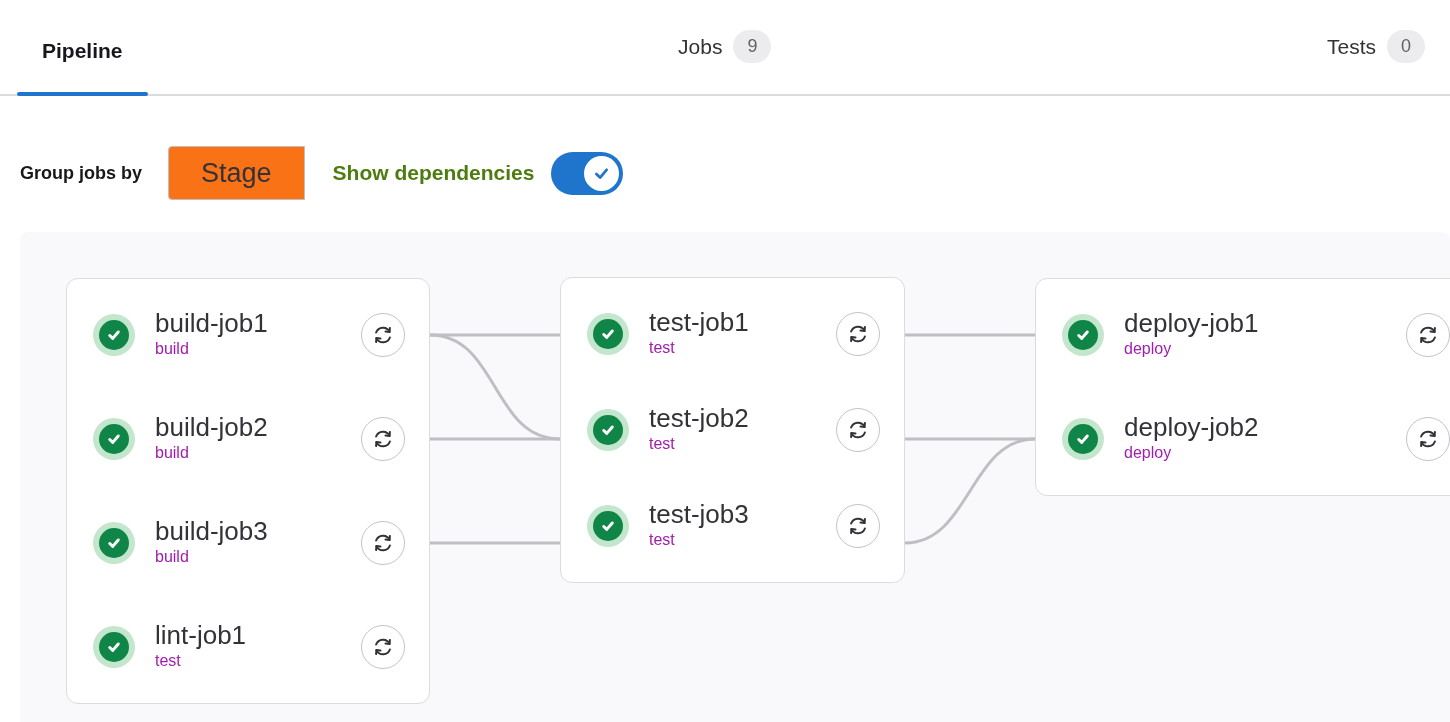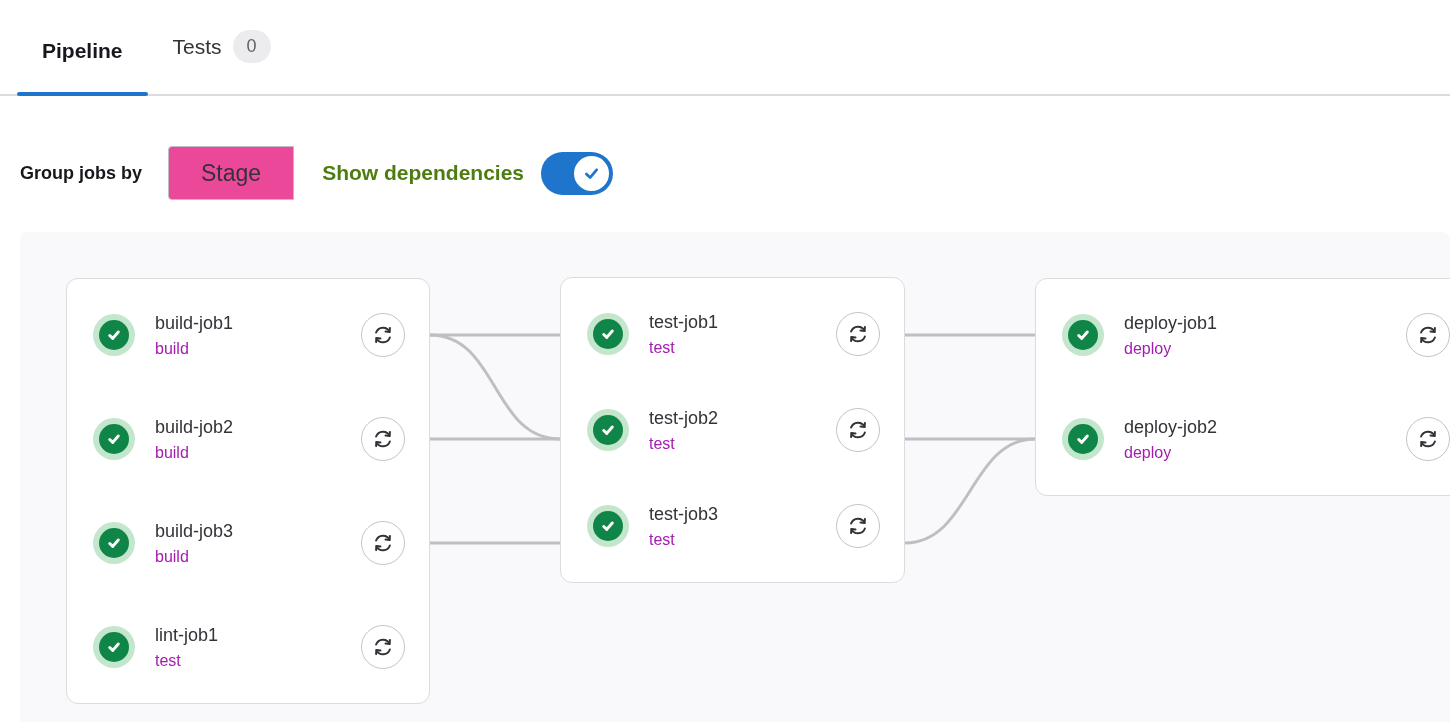--- a/index.html
+++ b/index.html
@@ -1,36 +1,36 @@
 <!DOCTYPE html>
 <html><head>
 <meta charset="utf-8">
 <style>
   * { box-sizing: border-box; margin: 0; padding: 0; }
   html,body { width:1450px; height:722px; overflow:hidden; background:#ffffff;
     font-family:"Liberation Sans", sans-serif; color:#333238; }
 
   
   .tabs { display:flex; align-items:flex-end; padding:30px 0 0 17px;
-          border-bottom:2px solid #dcdcde; }
+          border-bottom:2px solid #dcdcde;justify-content:space-between; }
   .tab { position:relative; display:flex; align-items:center; gap:11px;
          padding:0 25px 31px; font-size:21px; color:#333238; cursor:pointer; }
   .tab.active { font-weight:bold; color:#18171d; }
   .tab.active::after { content:""; position:absolute; left:0; right:0; bottom:-2px;
          height:4px; background:#1f75cb; border-radius:3px; }
   .badge { display:inline-flex; align-items:center; justify-content:center;
          min-width:38px; height:33px; padding:0 11px; border-radius:17px;
          background:#ececef; color:#626168; font-size:18px; }
 
   
   .controls { display:flex; align-items:center; margin:46px 0 0 20px; height:62px; }
   .ctl-label { font-size:18px; font-weight:bold; color:#18171d; }
   .segmented { display:flex; align-items:center; margin-left:26px; }
   .seg-btn { display:flex; align-items:center; justify-content:center;
-         background:#ec4899; color:#333238; font-size:23px; cursor:pointer;
+         background:#f97316; color:#333238; font-size:27px; cursor:pointer;
          border:1px solid #bfbfc3; height:54px; padding:0 32px;
          border-radius:4px 0 0 4px; }
   .seg-btn.selected { border:2px solid #89888d; border-radius:4px; height:61px;
          margin-left:-2px; z-index:2; padding:0 30px; }
   .show-label { margin-left:28px; font-size:21px; font-weight:bold; color:#4d7c0f; }
   .toggle { position:relative; margin-left:17px; width:72px; height:43px;
          border-radius:22px; background:#1f75cb; border:none; cursor:pointer; }
   .toggle .knob { position:absolute; top:4px; right:4px; width:35px; height:35px;
          border-radius:50%; background:#ffffff; display:flex; align-items:center;
          justify-content:center; }
@@ -48,33 +48,37 @@
   #card-1 { left:540px; top:45px; width:345px;gap:28px; }
   #card-2 { left:1015px; top:46px; width:440px; }
 
   .job-row { display:flex; align-items:center; height:68px; }
   .job-link { display:flex; align-items:center; cursor:pointer; min-width:0; }
   .ci-ring { width:42px; height:42px; border-radius:50%; background:#c3e6cd;
          display:flex; align-items:center; justify-content:center; flex:none; }
   .ci-dot { width:30px; height:30px; border-radius:50%; background:#108548;
          display:flex; align-items:center; justify-content:center; }
   .job-meta { margin-left:20px; display:flex; flex-direction:column; }
-  .job-name { font-size:18px; color:#333238; line-height:27px; }
+  .job-name { font-size:26px; color:#333238; line-height:27px; }
   .job-stage { font-size:16px; color:#a21caf; line-height:23px; }
   .retry { margin-left:auto; width:44px; height:44px; border-radius:50%;
          background:transparent; border:1.5px solid #c4c3c9; color:#333238;
          display:flex; align-items:center; justify-content:center; cursor:pointer;
          flex:none; }
 </style>
 </head>
 <body>
 
 <nav class="tabs">
   <div class="tab active">
     <span>Pipeline</span>
+  </div>
+  <div class="tab">
+    <span>Jobs</span>
+    <span class="badge">9</span>
   </div>
   <div class="tab">
     <span>Tests</span>
     <span class="badge">0</span>
   </div>
 </nav>
 
 <div class="controls">
   <span class="ctl-label">Group jobs by</span>
   <div class="segmented">

